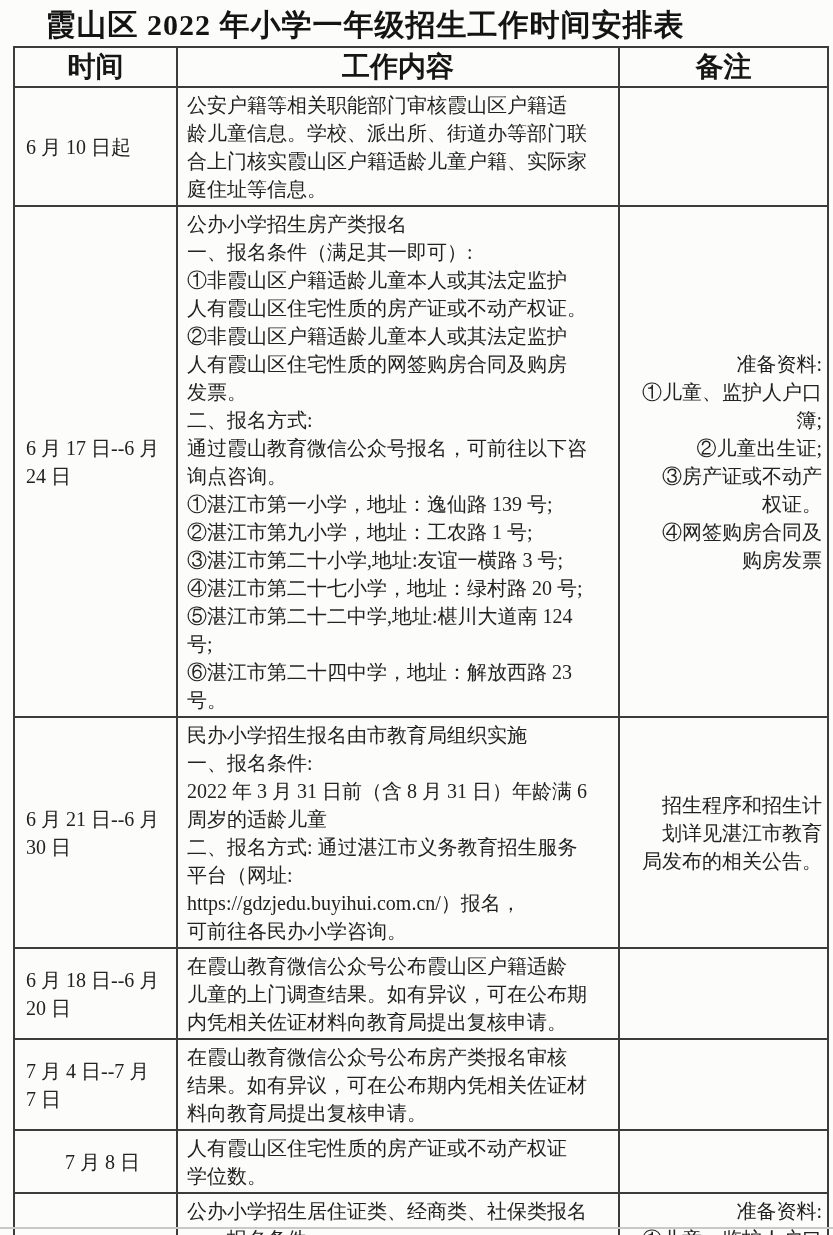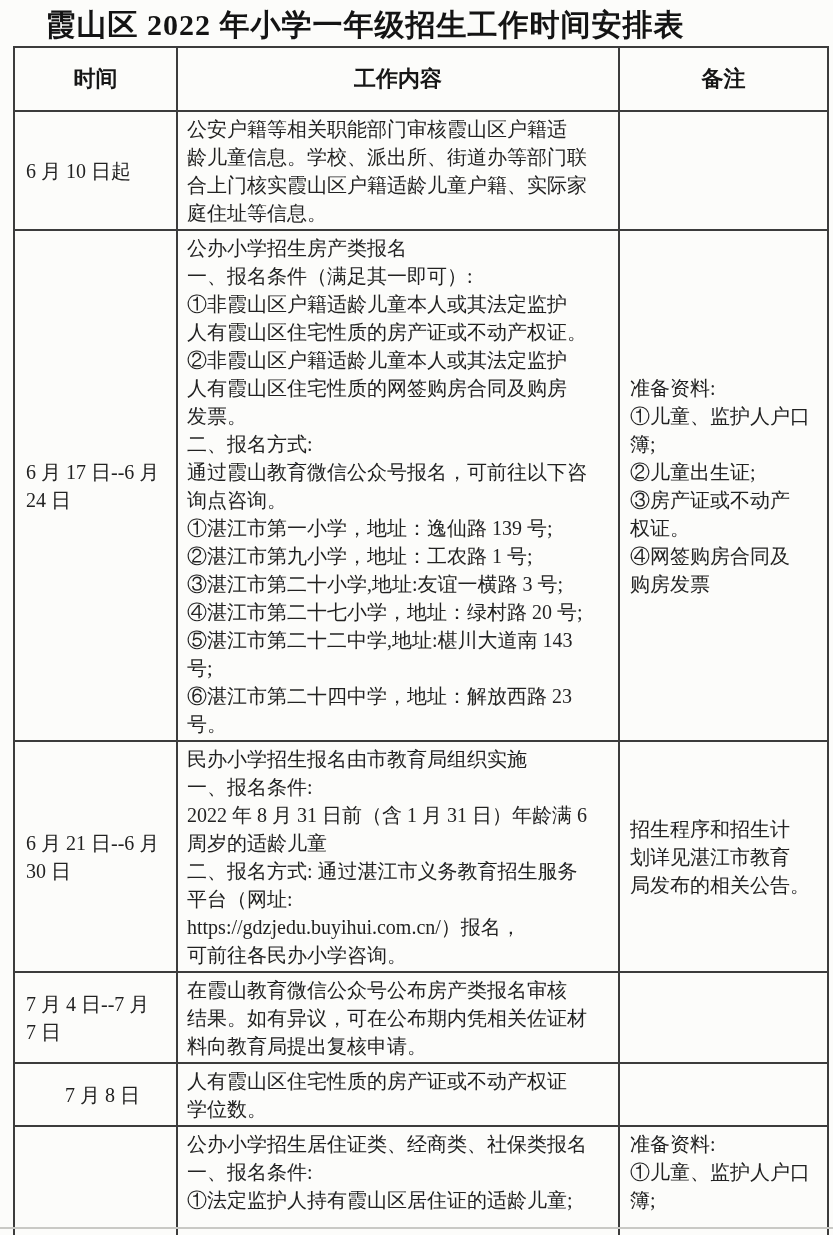--- a/index.html
+++ b/index.html
@@ -23,36 +23,36 @@
     width: 814px;
     border-collapse: collapse;
     table-layout: fixed;
   }
   col.c-time    { width: 163px; }
   col.c-content { width: 442px; }
   col.c-remark  { width: 209px; }
   th, td { border: 2px solid #3c3c3c; overflow: hidden; }
   th {
     height: 28px;
-    font-size: 22px; font-weight: bold;
+    font-size: 28px; font-weight: bold;
     text-align: center; vertical-align: middle;
-    padding: 16px;
+    padding: 0;
     color: #161616;
   }
   td {
     font-size: 20px;
     line-height: 28px;
     white-space: pre-line;
     word-break: keep-all;
     color: #222;
   }
   td.time-cell    { vertical-align: middle; padding: 0 2px 0 11px; }
   td.time-center  { text-align: center; padding-left: 16px; margin-top: 40px; }
   td.content-cell { vertical-align: top; padding: 3px 4px 2px 9px; }
-  td.remark-cell  { vertical-align: top; padding: 3px 5px 2px 10px; }
+  td.remark-cell  { vertical-align: top; padding: 3px 5px 2px 10px; text-align: right; }
   td.v-center     { vertical-align: middle; }
   tr.r1 { height: 114px; }
   tr.r2 { height: 500px; }
   tr.r3 { height: 225px; }
   tr.r4 { height: 84px;  }
   tr.r5 { height: 86px; padding-left: 47px;  }
   tr.r6 { height: 54px;  }
   tr.r7 { height: 116px; }
   .scan-edge-line {
     position: absolute; left: 0; top: 1227px;
@@ -99,50 +99,58 @@
 ②非霞山区户籍适龄儿童本人或其法定监护
 人有霞山区住宅性质的网签购房合同及购房
 发票。
 二、报名方式:
 通过霞山教育微信公众号报名，可前往以下咨
 询点咨询。
 ①湛江市第一小学，地址：逸仙路 139 号;
 ②湛江市第九小学，地址：工农路 1 号;
 ③湛江市第二十小学,地址:友谊一横路 3 号;
 ④湛江市第二十七小学，地址：绿村路 20 号;
-⑤湛江市第二十二中学,地址:椹川大道南 143
+⑤湛江市第二十二中学,地址:椹川大道南 124
 号;
 ⑥湛江市第二十四中学，地址：解放西路 23
 号。</td>
       <td class="remark-cell v-center">准备资料:
 ①儿童、监护人户口
 簿;
 ②儿童出生证;
 ③房产证或不动产
 权证。
 ④网签购房合同及
 购房发票</td>
     </tr>
 
     <tr class="r3">
       <td class="time-cell">6 月 21 日--6 月
 30 日</td>
       <td class="content-cell">民办小学招生报名由市教育局组织实施
 一、报名条件:
-2022 年 8 月 31 日前（含 1 月 31 日）年龄满 6
+2022 年 3 月 31 日前（含 8 月 31 日）年龄满 6
 周岁的适龄儿童
 二、报名方式: 通过湛江市义务教育招生服务
 平台（网址:
 https://gdzjedu.buyihui.com.cn/）报名，
 可前往各民办小学咨询。</td>
       <td class="remark-cell v-center">招生程序和招生计
 划详见湛江市教育
 局发布的相关公告。</td>
     </tr>
 
+    <tr class="r4">
+      <td class="time-cell">6 月 18 日--6 月
+20 日</td>
+      <td class="content-cell">在霞山教育微信公众号公布霞山区户籍适龄
+儿童的上门调查结果。如有异议，可在公布期
+内凭相关佐证材料向教育局提出复核申请。</td>
+      <td class="remark-cell"></td>
+    </tr>
 
     <tr class="r5">
       <td class="time-cell">7 月 4 日--7 月
 7 日</td>
       <td class="content-cell">在霞山教育微信公众号公布房产类报名审核
 结果。如有异议，可在公布期内凭相关佐证材
 料向教育局提出复核申请。</td>
       <td class="remark-cell"></td>
     </tr>
 

